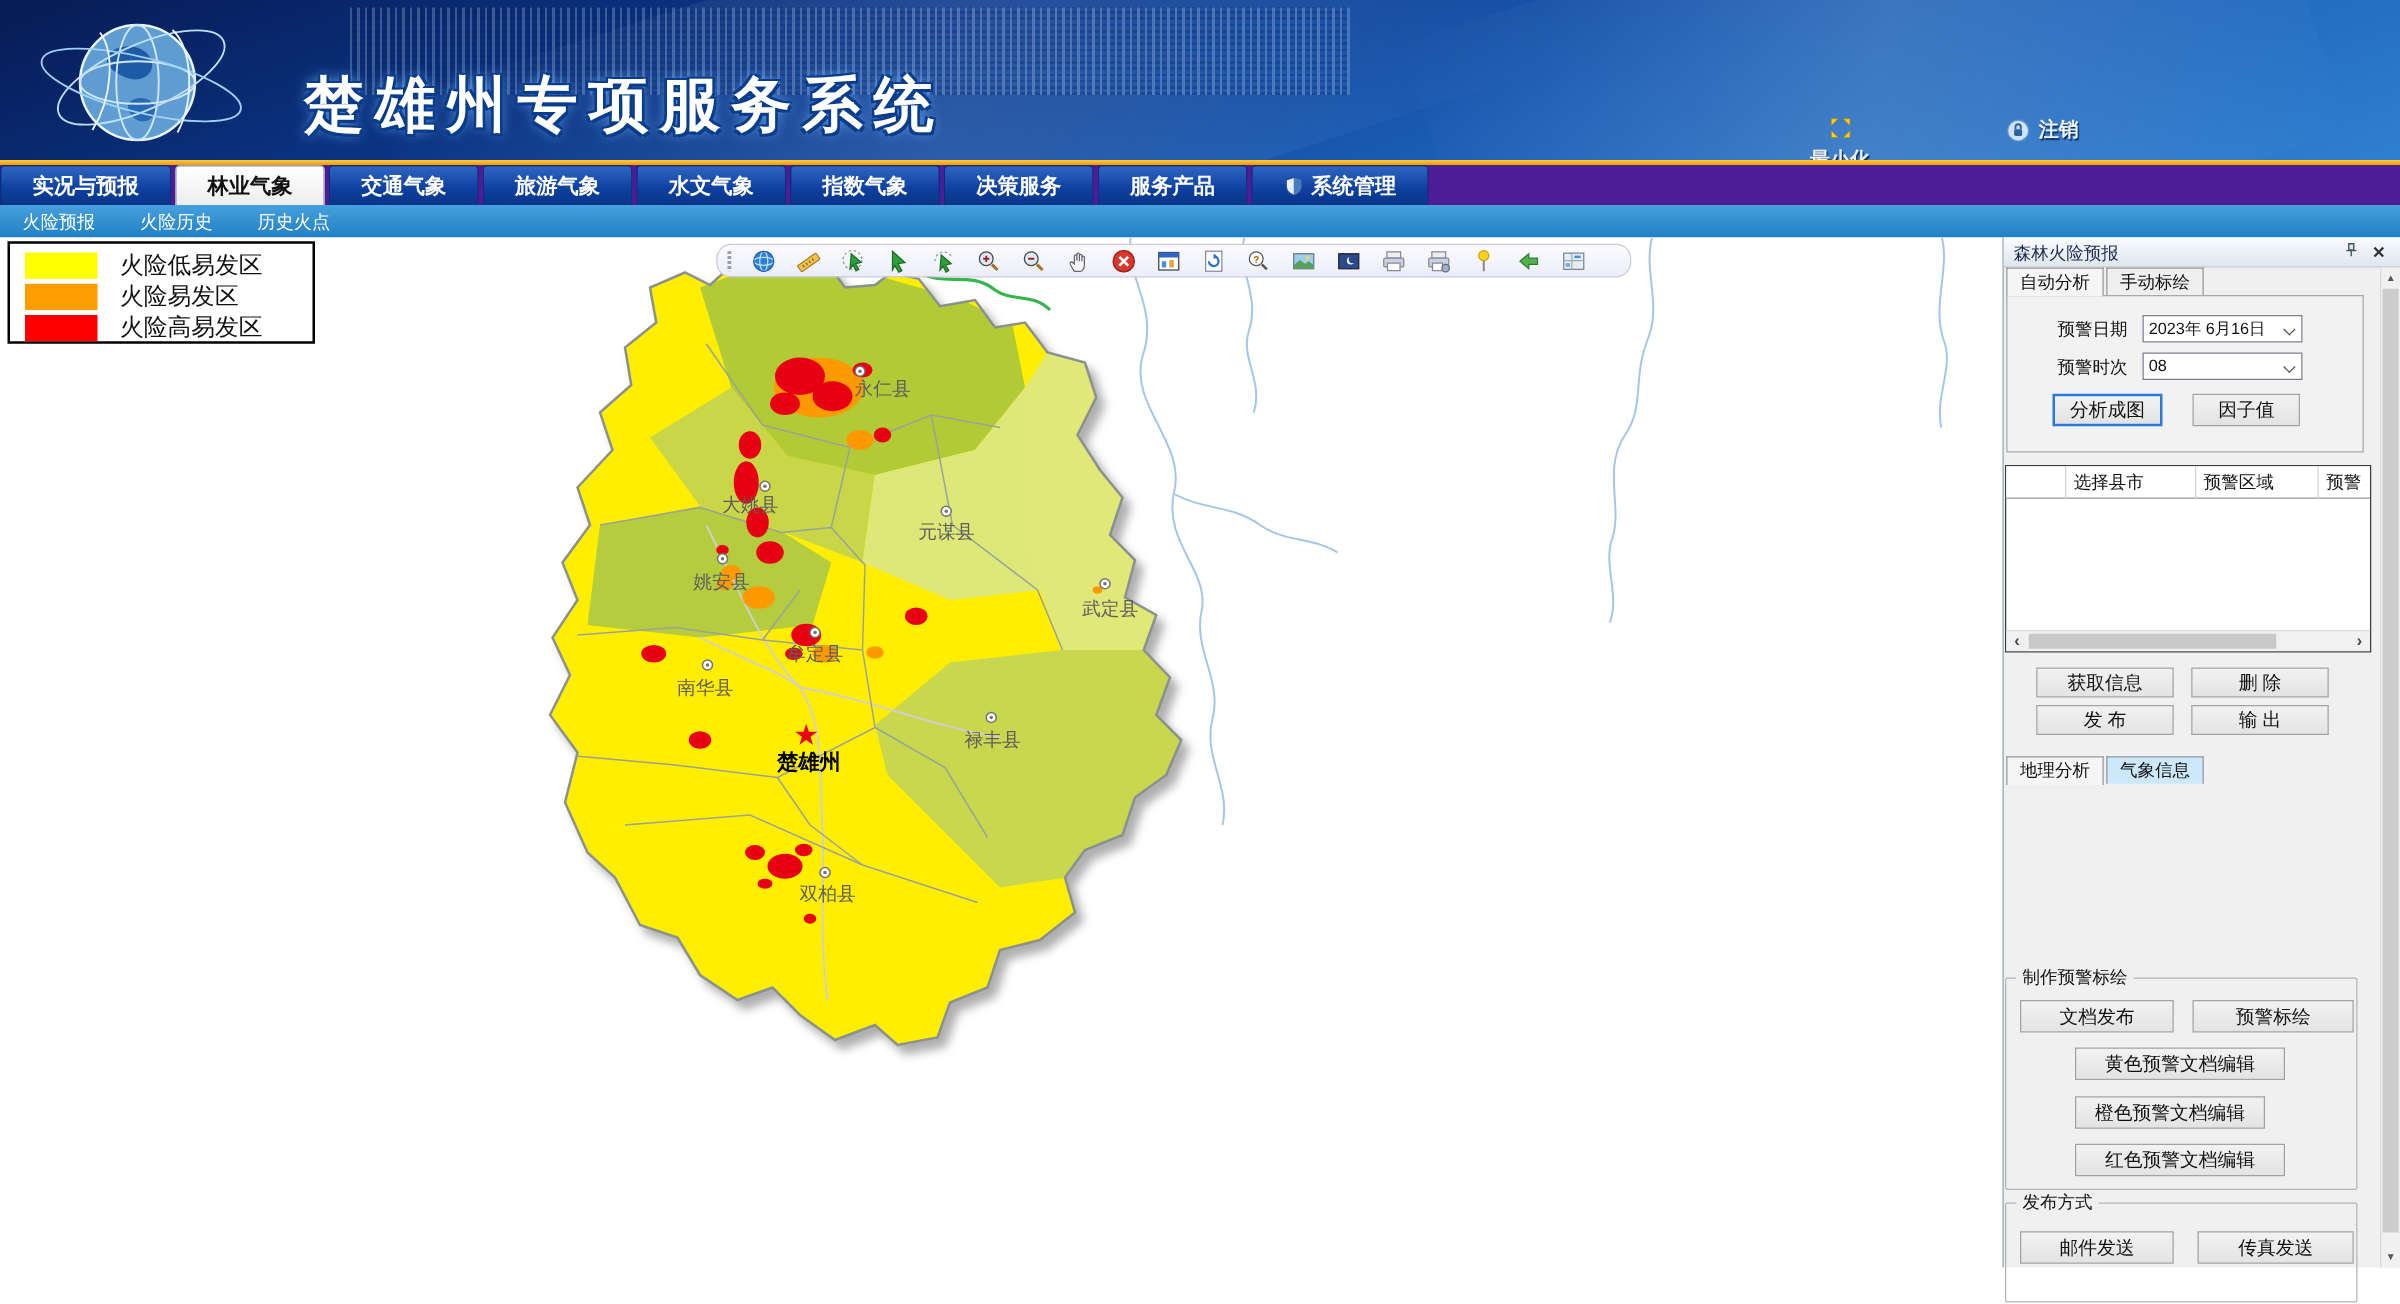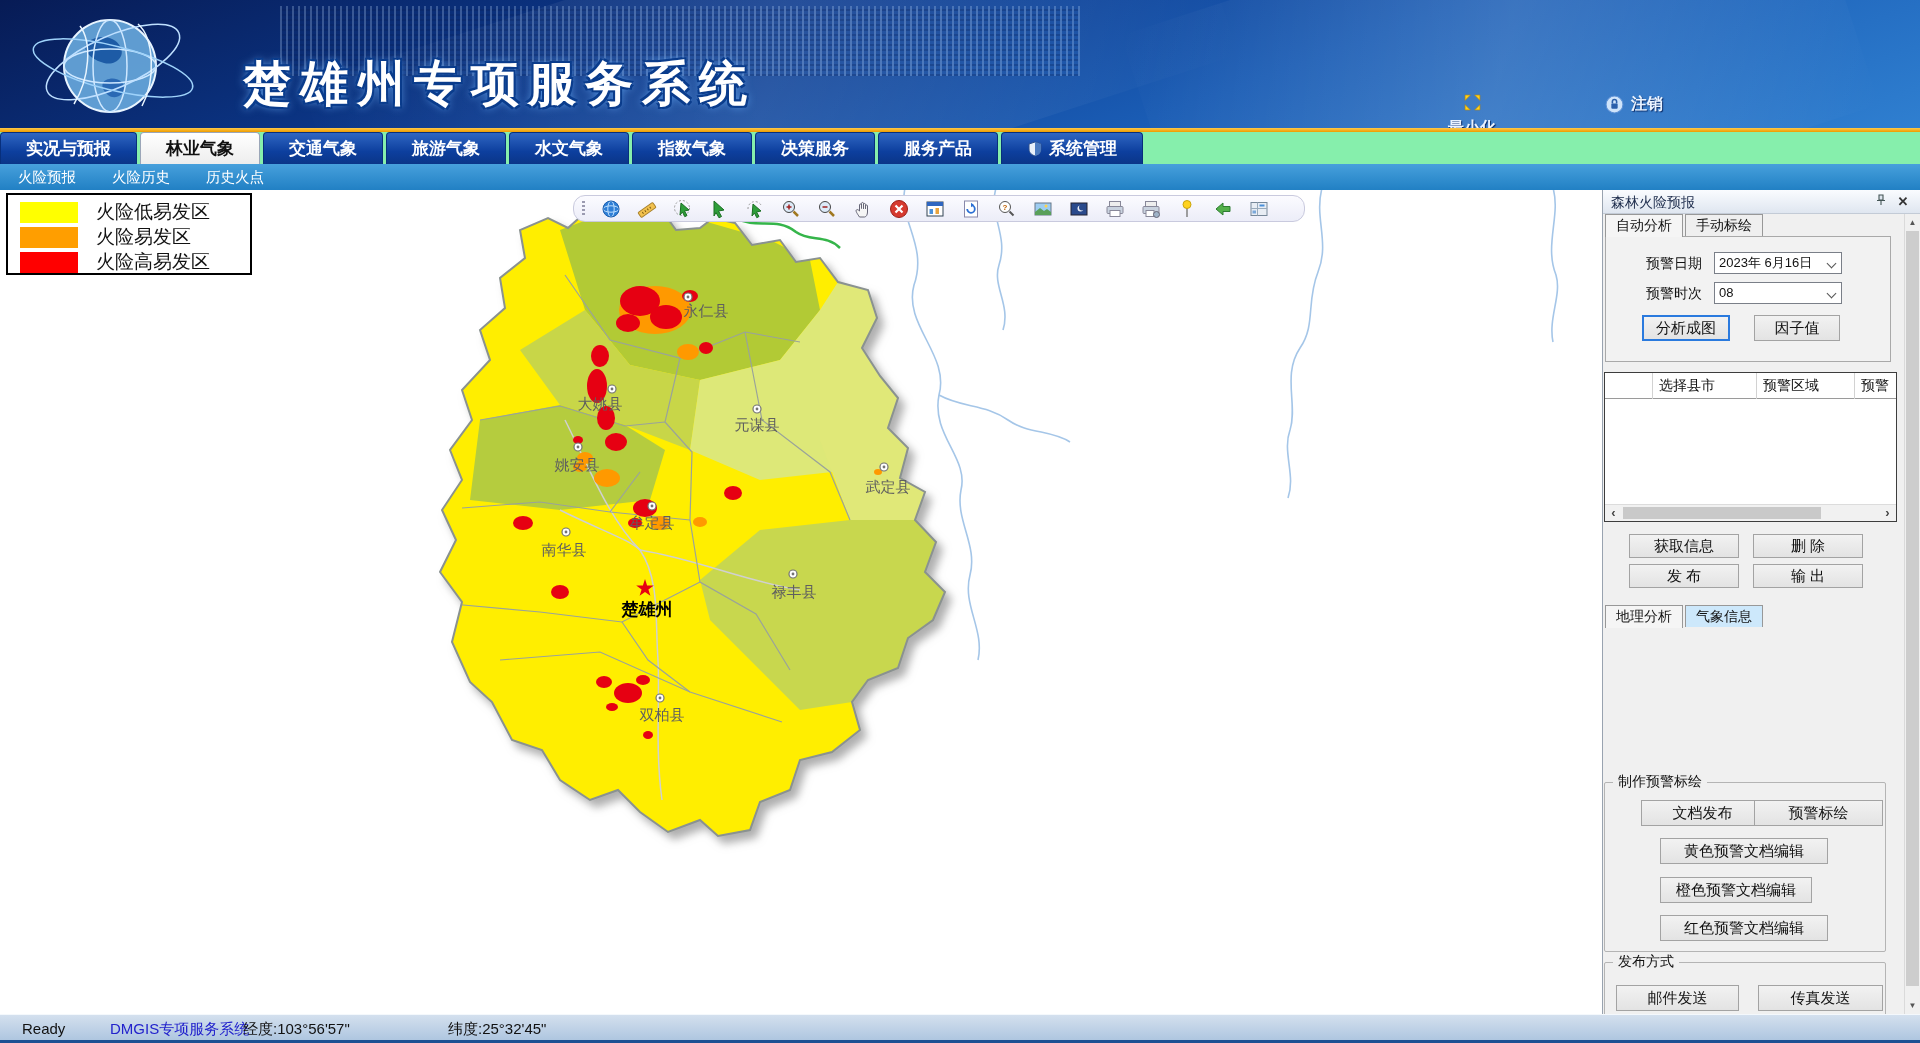--- a/index.html
+++ b/index.html
@@ -24,21 +24,21 @@
     text-shadow:2px 2px 0 #0a3c8c,-2px -2px 0 #0a3c8c,2px -2px 0 #0a3c8c,-2px 2px 0 #0a3c8c,0 0 10px #6db4ff; }
   .banner-actions { position:absolute; right:0; top:94px; width:260px; height:28px; }
   .banner-btn { position:absolute; display:flex; align-items:center; gap:7px; cursor:pointer;
     color:#eaf3ff; font-size:16px; font-weight:bold; text-shadow:1px 1px 1px #0a2a66; }
   .btn-min { left:-212px;flex-direction:column; }
   .btn-logout { left:-55px; }
 
   
   .orange-line { position:absolute; left:0; top:128px; width:1920px; height:4px;
     background:linear-gradient(#ffc948,#ee9c00); }
-  .tabbar { position:absolute; left:0; top:132px; width:1920px; height:32px; background:#86efac;
+  .tabbar { position:absolute; left:0; top:132px; width:1920px; height:32px; background:#4c1d95;
     display:flex; align-items:flex-end; }
   .tab { height:32px; line-height:32px; padding:0 25px; margin-right:3px; text-align:center;
     background:linear-gradient(#2f66c2,#0d3f9e 60%,#0a3588); color:#fff; font-size:17px; font-weight:bold;
     border:1px solid #082f7c; border-bottom:none; border-radius:4px 4px 0 0; cursor:pointer;
     display:flex; align-items:center; gap:6px; }
   .tab.active { background:linear-gradient(#ffffff,#ededed); color:#111; border-color:#9ba6b8; }
 
   
   .subtabbar { position:absolute; left:0; top:164px; width:1920px; height:26px;
     background:linear-gradient(#47a0dc,#2180c4); display:flex; align-items:center; }
@@ -484,40 +484,34 @@
     <button class="btn" style="left:26px; top:374px; width:110px; height:24px;">发 布</button>
     <button class="btn" style="left:150px; top:374px; width:110px; height:24px;">输 出</button>
 
     <div class="ptabs" style="top:415px;">
       <div class="ptab active">地理分析</div>
       <div class="ptab blue">气象信息</div>
     </div>
 
     <div class="groupbox" style="left:1px; top:592px; width:282px; height:170px;font-family:Liberation Mono, monospace;">
       <span class="gb-legend">制作预警标绘</span>
-      <button class="btn" style="left:11px; top:17px; width:123px; height:26px;margin-left:25px;">文档发布</button>
+      <button class="btn" style="left:11px; top:17px; width:123px; height:26px;">文档发布</button>
       <button class="btn" style="left:149px; top:17px; width:129px; height:26px;">预警标绘</button>
       <button class="btn" style="left:55px; top:55px; width:168px; height:26px;">黄色预警文档编辑</button>
       <button class="btn" style="left:55px; top:94px; width:152px; height:26px;">橙色预警文档编辑</button>
       <button class="btn" style="left:55px; top:132px; width:168px; height:26px;">红色预警文档编辑</button>
     </div>
 
     <div class="groupbox" style="left:1px; top:772px; width:282px; height:80px;">
       <span class="gb-legend">发布方式</span>
       <button class="btn" style="left:11px; top:22px; width:123px; height:26px;">邮件发送</button>
       <button class="btn" style="left:153px; top:22px; width:125px; height:26px;">传真发送</button>
     </div>
 
     <div class="vscroll">
       <div class="varr up">▲</div>
       <div class="vthumb"></div>
       <div class="varr down">▼</div>
     </div>
   </div>
 
-  <div class="statusbar">
-    <span class="sb-item" style="left:22px;">Ready</span>
-    <span class="sb-item" style="left: 110px; color: rgb(34, 34, 204);">DMGIS专项服务系统</span>
-    <span class="sb-item" style="left:243px;">经度:103°56'57"</span>
-    <span class="sb-item" style="left:448px;">纬度:25°32'45"</span>
-  </div>
 
 </div>
 
 </body></html>

